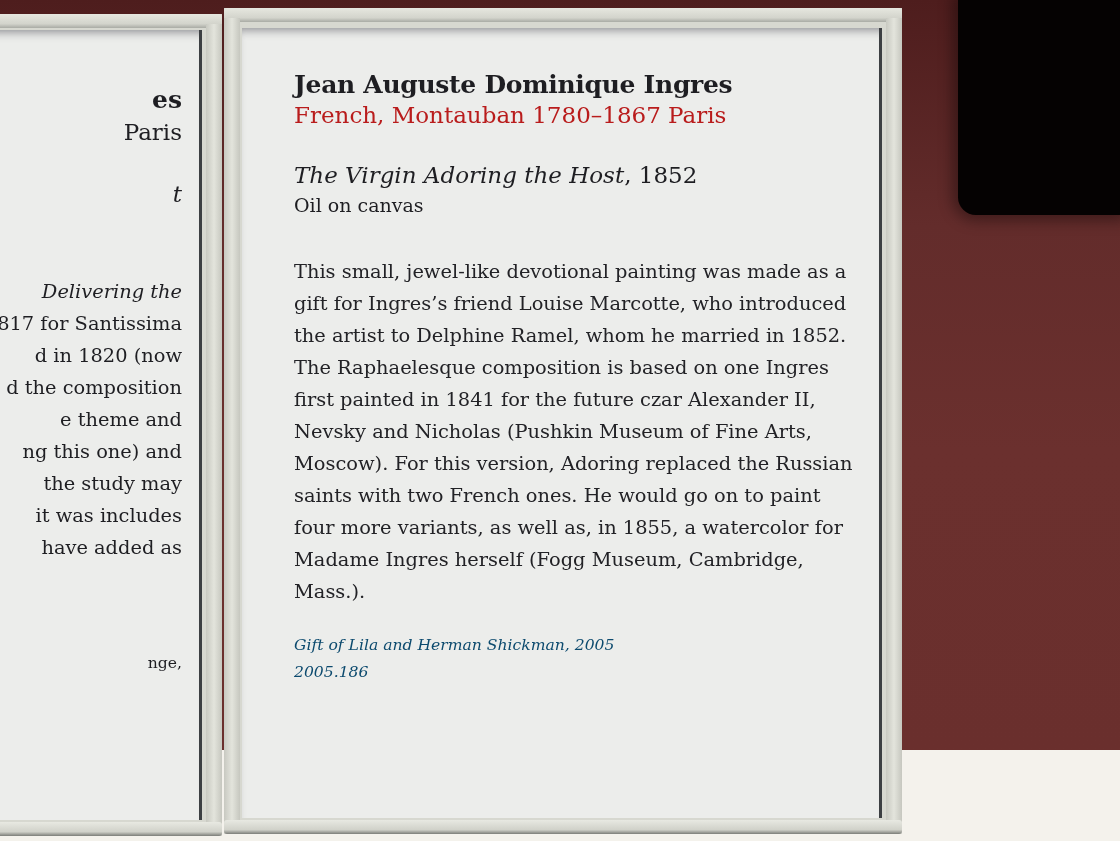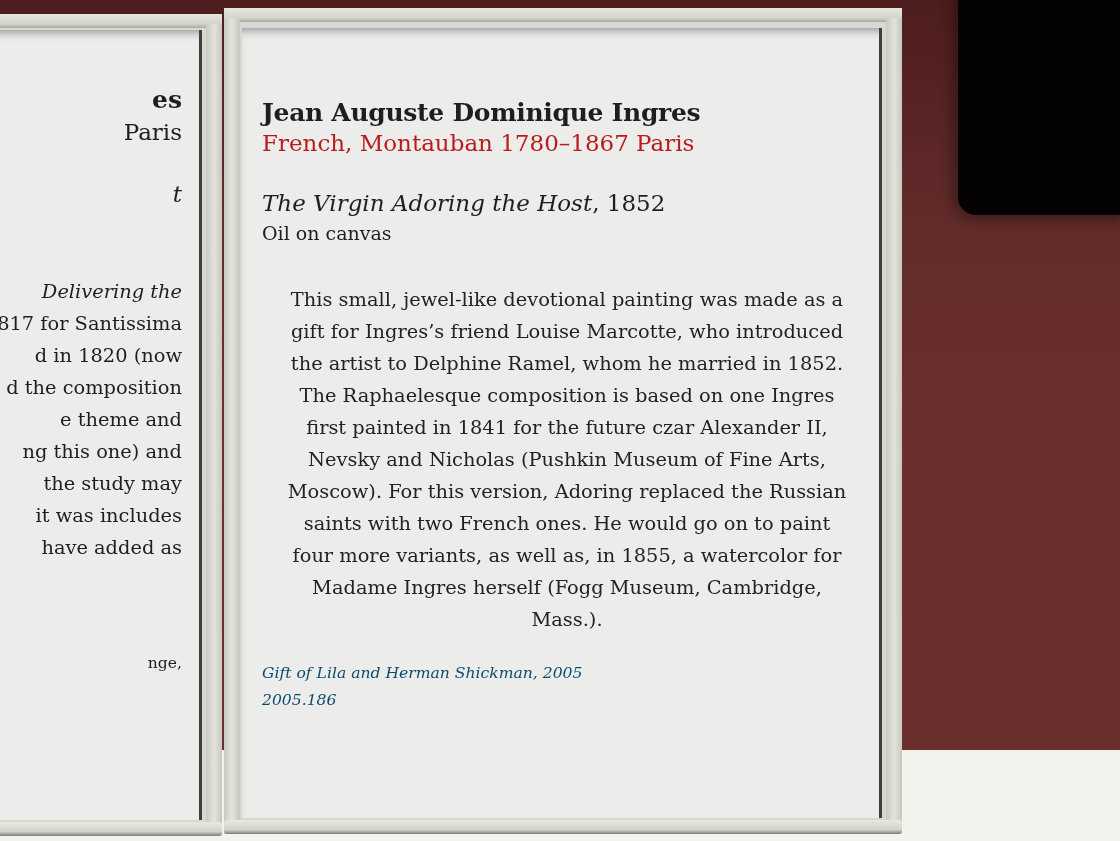--- a/index.html
+++ b/index.html
@@ -78,21 +78,21 @@
     #left-frame { left: -40px; top: 14px; width: 262px; height: 822px; }
     #left-frame .card { left: -2px; top: 16px; width: 244px; height: 790px; }
 
     #main-frame { left: 224px; top: 8px; width: 678px; height: 826px; }
     #main-frame .card { left: 18px; top: 20px; width: 640px; height: 790px; }
 
     .label-text {
       position: absolute;
       color: #1e1e22;
     }
-    .main-text { left: 20px; top: 42px; width: 610px; margin-top: 28px; }
+    .main-text { left: 52px; top: 42px; width: 610px; }
     .artist-name {
       font-size: 25px;
       font-weight: bold;
       letter-spacing: -0.3px;
       line-height: 30px;
       margin: 0;
     }
     .artist-bio {
       font-size: 23px;
       line-height: 30px;
@@ -108,21 +108,20 @@
     .medium {
       font-size: 19px;
       line-height: 30px;
       margin: 0;
     }
     .description {
       margin: 36px 0 0 0;
       font-size: 19.4px;
       line-height: 32px;
       color: #222226;
-      text-align: center;
     }
     .description .line { display: block; white-space: nowrap; }
     .credit {
       margin-top: 24px;
       font-size: 15.6px;
       line-height: 27px;
       color: #0c4a6e;
       font-style: italic;
     }
 

